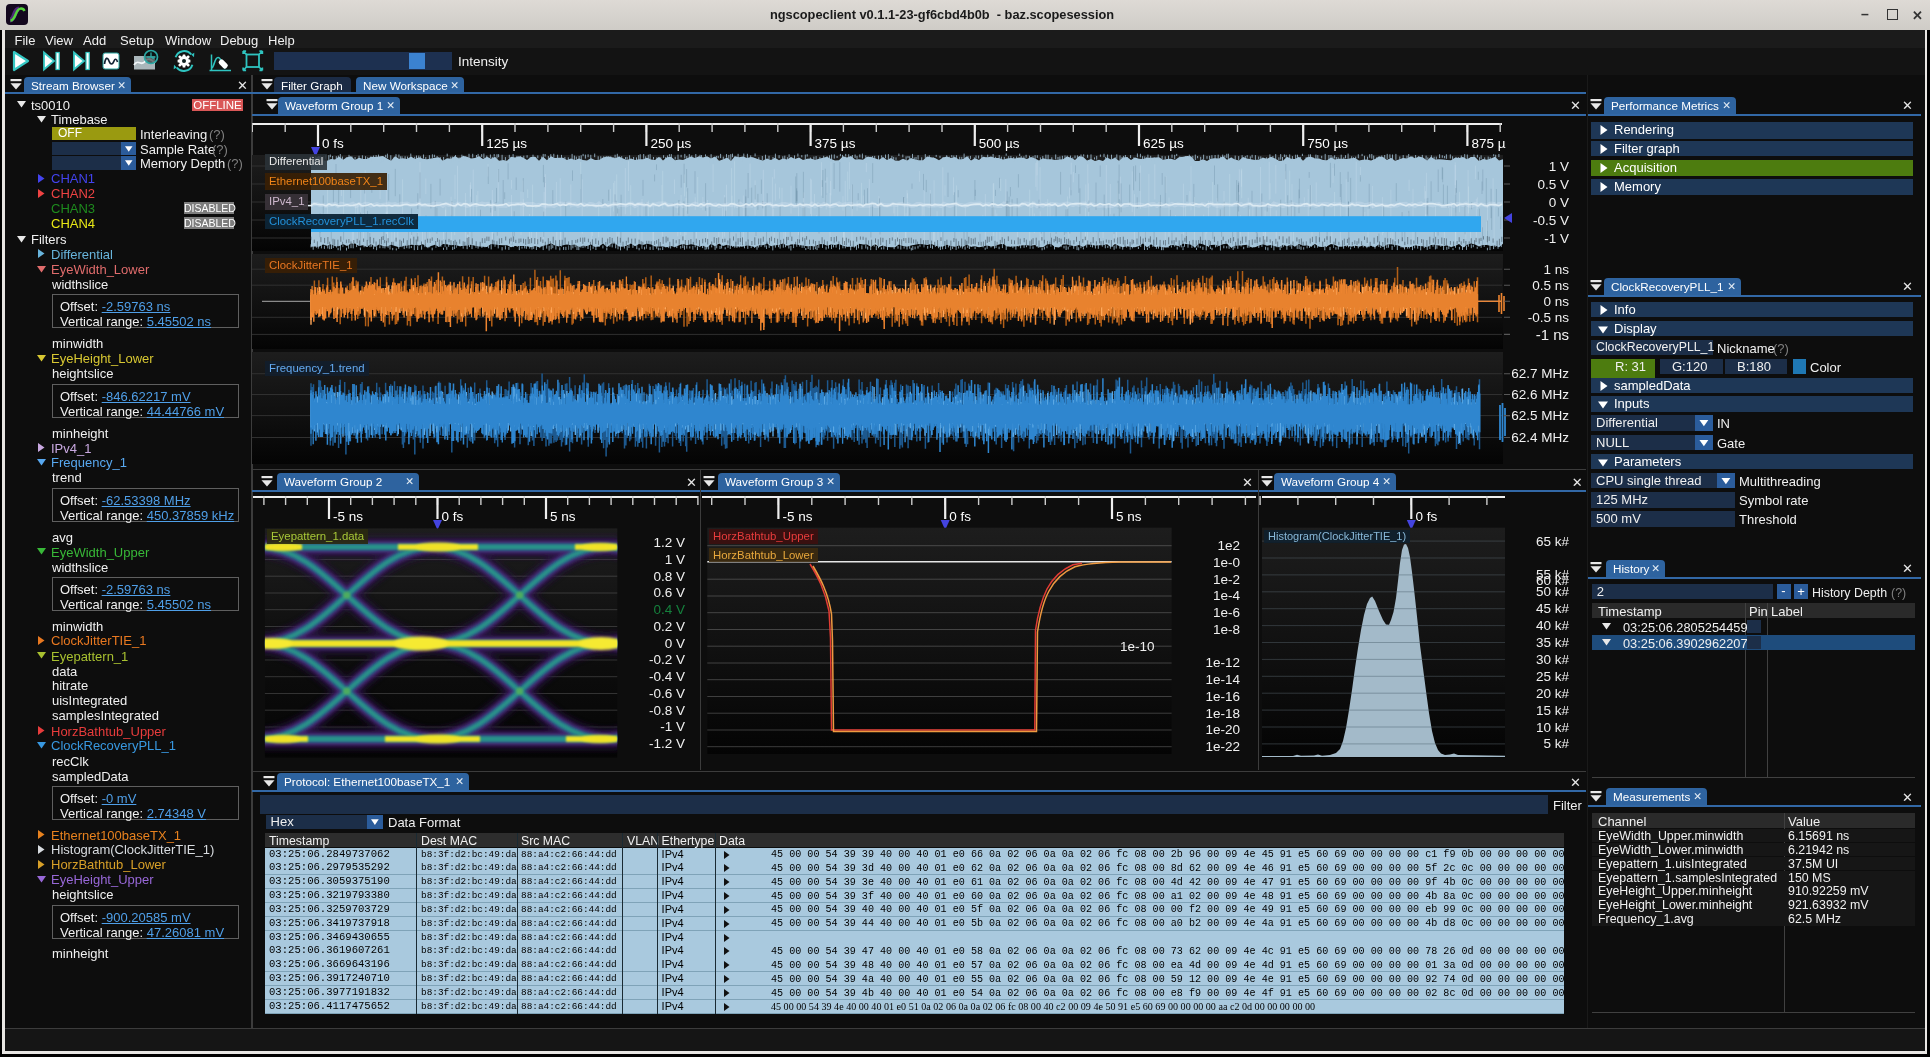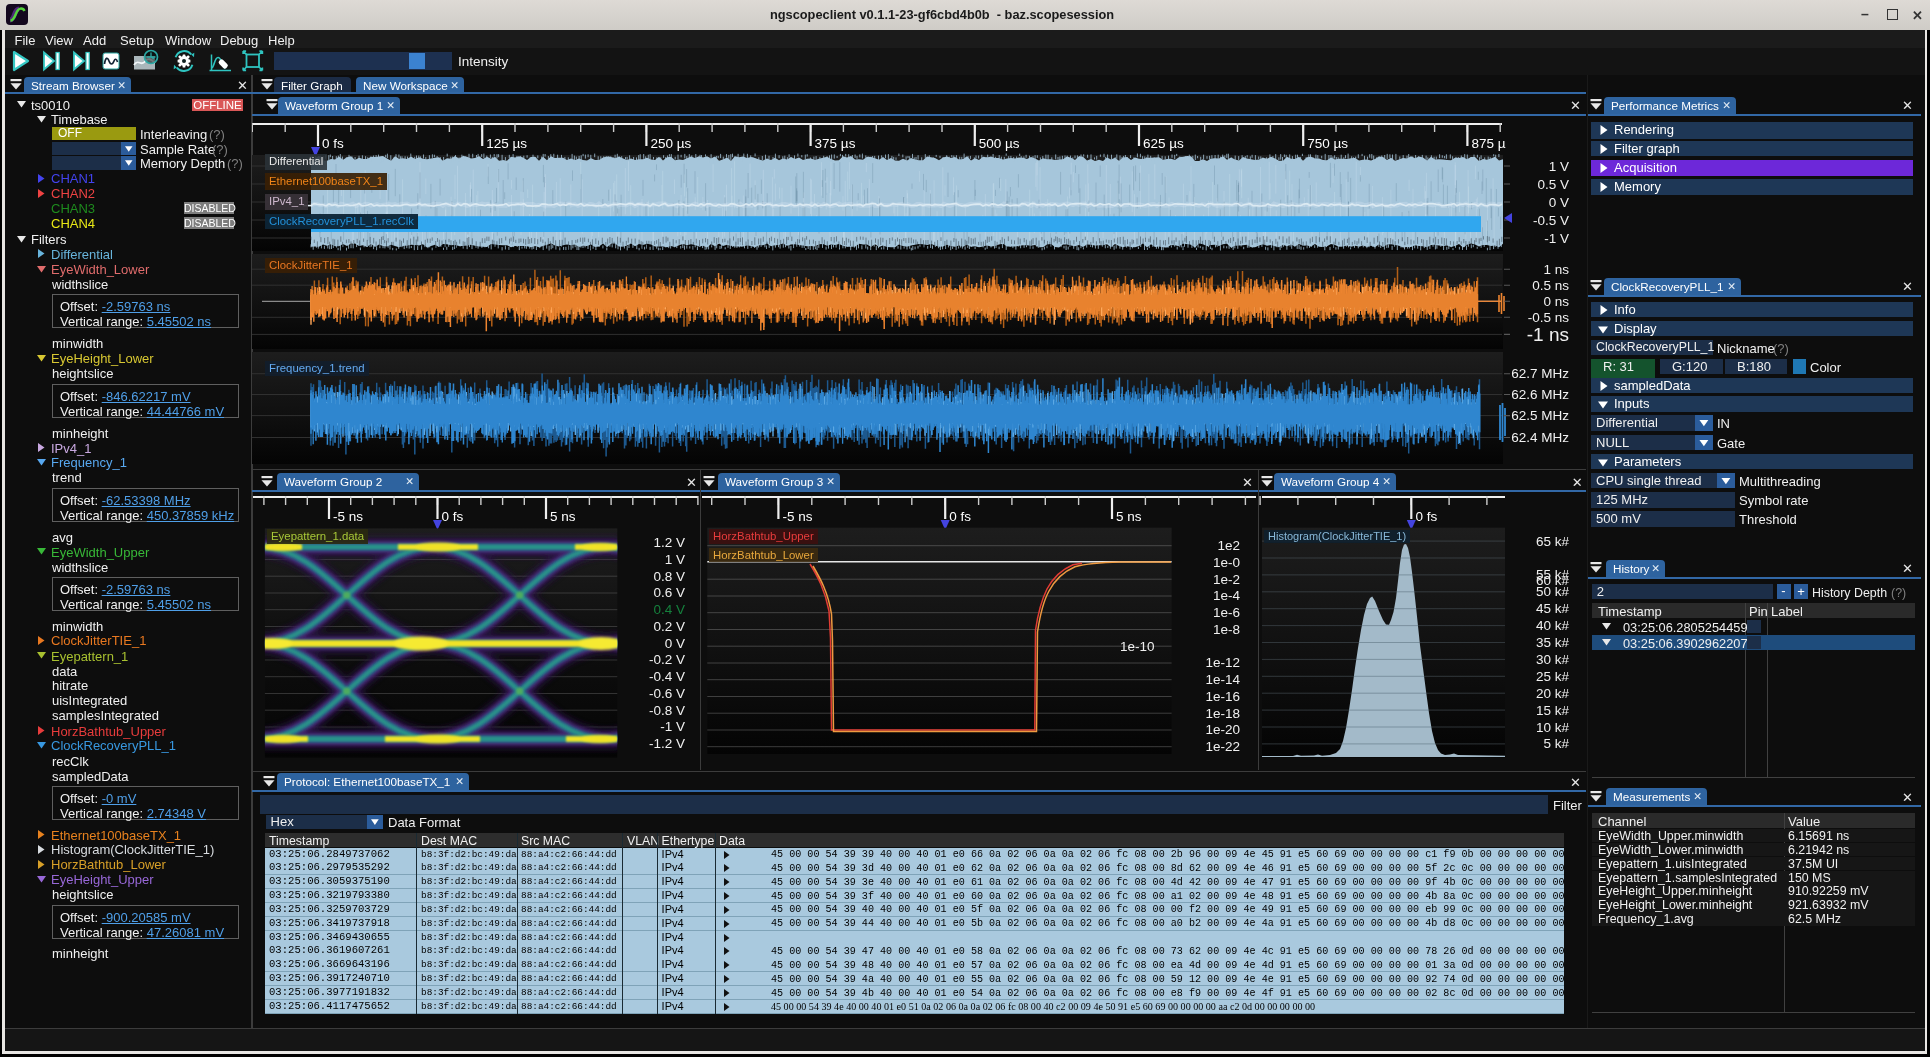--- a/index.html
+++ b/index.html
@@ -283,21 +283,21 @@
     <div style="position:absolute;left:265px;top:360.5px;height:15.5px;background:rgba(18,30,44,0.9);color:#64aaf0;font-size:11.4px;line-height:15.5px;padding:0 4px;white-space:nowrap">Frequency_1.trend</div>
     <div style="position:absolute;left:1449px;top:158.5px;width:120px;text-align:right;color:#f0f0f0;font-size:13.5px;line-height:15px;white-space:nowrap">1 V</div>
     <div style="position:absolute;left:1449px;top:176.5px;width:120px;text-align:right;color:#f0f0f0;font-size:13.5px;line-height:15px;white-space:nowrap">0.5 V</div>
     <div style="position:absolute;left:1449px;top:194.5px;width:120px;text-align:right;color:#f0f0f0;font-size:13.5px;line-height:15px;white-space:nowrap">0 V</div>
     <div style="position:absolute;left:1449px;top:212.5px;width:120px;text-align:right;color:#f0f0f0;font-size:13.5px;line-height:15px;white-space:nowrap">-0.5 V</div>
     <div style="position:absolute;left:1449px;top:230.5px;width:120px;text-align:right;color:#f0f0f0;font-size:13.5px;line-height:15px;white-space:nowrap">-1 V</div>
     <div style="position:absolute;left:1449px;top:261.7px;width:120px;text-align:right;color:#f0f0f0;font-size:13.5px;line-height:15px;white-space:nowrap">1 ns</div>
     <div style="position:absolute;left:1449px;top:277.7px;width:120px;text-align:right;color:#f0f0f0;font-size:13.5px;line-height:15px;white-space:nowrap">0.5 ns</div>
     <div style="position:absolute;left:1449px;top:293.8px;width:120px;text-align:right;color:#f0f0f0;font-size:13.5px;line-height:15px;white-space:nowrap">0 ns</div>
     <div style="position:absolute;left:1449px;top:309.8px;width:120px;text-align:right;color:#f0f0f0;font-size:13.5px;line-height:15px;white-space:nowrap">-0.5 ns</div>
-    <div style="position:absolute;left:1449px;top:326.9px;width:120px;text-align:right;color:#f0f0f0;font-size:19px;line-height:15px;white-space:nowrap">-1 ns</div>
+    <div style="position:absolute;left:1449px;top:326.9px;width:120px;text-align:right;color:#f0f0f0;font-size:15px;line-height:15px;white-space:nowrap">-1 ns</div>
     <div style="position:absolute;left:1449px;top:366.2px;width:120px;text-align:right;color:#f0f0f0;font-size:13.5px;line-height:15px;white-space:nowrap">62.7 MHz</div>
     <div style="position:absolute;left:1449px;top:387.0px;width:120px;text-align:right;color:#f0f0f0;font-size:13.5px;line-height:15px;white-space:nowrap">62.6 MHz</div>
     <div style="position:absolute;left:1449px;top:408.1px;width:120px;text-align:right;color:#f0f0f0;font-size:13.5px;line-height:15px;white-space:nowrap">62.5 MHz</div>
     <div style="position:absolute;left:1449px;top:430.0px;width:120px;text-align:right;color:#f0f0f0;font-size:13.5px;line-height:15px;white-space:nowrap">62.4 MHz</div>
     <svg style="position:absolute;left:261px;top:476px" width="12" height="11" viewBox="0 0 12 11">
       <rect x="0.5" y="0" width="11" height="2.2" fill="#e8e8e8"></rect>
       <path d="M0.5 4.2 L11.5 4.2 L6 10.5Z" fill="#e8e8e8"></path>
     </svg>
     <div style="position:absolute;left:277px;top:472.5px;width:142px;height:17px;background:#2e639f;border-radius:4px 4px 0 0;color:#fff;font-size:11.7px;line-height:17px;padding-left:7px;box-sizing:border-box;white-space:nowrap">Waveform Group 2<span style="position:absolute;right:5px;top:0;color:#e4ecf4;font-size:10.5px">✕</span></div>
     <div style="position:absolute;left:686px;top:476px;color:#e8e8e8;font-size:13px;line-height:13px">✕</div>
@@ -577,21 +577,21 @@
     </svg>
     <div style="position:absolute;left:1604px;top:97px;width:132px;height:17px;background:#2e639f;border-radius:4px 4px 0 0;color:#fff;font-size:11.7px;line-height:17px;padding-left:7px;box-sizing:border-box;white-space:nowrap">Performance Metrics<span style="position:absolute;right:5px;top:0;color:#e4ecf4;font-size:10.5px">✕</span></div>
     <div style="position:absolute;left:1902px;top:99px;color:#e8e8e8;font-size:13px;line-height:13px">✕</div>
     <div style="position:absolute;left:1588px;top:114px;width:333px;height:2px;background:#3268a6"></div>
     <div style="position:absolute;left:1591px;top:121.5px;width:322px;height:17px;background:#1e3756;color:#fff;font-size:13px;line-height:15.5px;display:flex"><svg width="10" height="10" style="margin:3px 6px 0 7px" viewBox="0 0 10 10">
         <path d="M2.5 0 L2.5 10 L9.5 5Z" fill="#fff"></path>
       </svg>Rendering</div>
     <div style="position:absolute;left:1591px;top:140.8px;width:322px;height:15.5px;background:#1e3756;color:#fff;font-size:13px;line-height:15.5px;display:flex"><svg width="10" height="10" style="margin:3px 6px 0 7px" viewBox="0 0 10 10">
         <path d="M2.5 0 L2.5 10 L9.5 5Z" fill="#fff"></path>
       </svg>Filter graph</div>
-    <div style="position:absolute;left:1591px;top:160.1px;width:322px;height:15.5px;background:#6d28d9;color:#fff;font-size:13px;line-height:15.5px;display:flex"><svg width="10" height="10" style="margin:3px 6px 0 7px" viewBox="0 0 10 10">
+    <div style="position:absolute;left:1591px;top:160.1px;width:322px;height:15.5px;background:#4d7c0f;color:#fff;font-size:13px;line-height:15.5px;display:flex"><svg width="10" height="10" style="margin:3px 6px 0 7px" viewBox="0 0 10 10">
         <path d="M2.5 0 L2.5 10 L9.5 5Z" fill="#fff"></path>
       </svg>Acquisition</div>
     <div style="position:absolute;left:1591px;top:179.4px;width:322px;height:15.5px;background:#1e3756;color:#fff;font-size:13px;line-height:15.5px;display:flex"><svg width="10" height="10" style="margin:3px 6px 0 7px" viewBox="0 0 10 10">
         <path d="M2.5 0 L2.5 10 L9.5 5Z" fill="#fff"></path>
       </svg>Memory</div>
     <svg style="position:absolute;left:1590px;top:280px" width="12" height="11" viewBox="0 0 12 11">
       <rect x="0.5" y="0" width="11" height="2.2" fill="#e8e8e8"></rect>
       <path d="M0.5 4.2 L11.5 4.2 L6 10.5Z" fill="#e8e8e8"></path>
     </svg>
     <div style="position:absolute;left:1604px;top:277.5px;width:137px;height:17px;background:#2e639f;border-radius:4px 4px 0 0;color:#fff;font-size:11.7px;line-height:17px;padding-left:7px;box-sizing:border-box;white-space:nowrap">ClockRecoveryPLL_1<span style="position:absolute;right:5px;top:0;color:#e4ecf4;font-size:10.5px">✕</span></div>
@@ -599,21 +599,21 @@
     <div style="position:absolute;left:1588px;top:294.5px;width:333px;height:2px;background:#3268a6"></div>
     <div style="position:absolute;left:1591px;top:301.8px;width:322px;height:15.5px;background:#1e3756;color:#fff;font-size:13px;line-height:15.5px;display:flex"><svg width="10" height="10" style="margin:3px 6px 0 7px" viewBox="0 0 10 10">
         <path d="M2.5 0 L2.5 10 L9.5 5Z" fill="#fff"></path>
       </svg>Info</div>
     <div style="position:absolute;left:1591px;top:320.8px;width:322px;height:15.5px;background:#1e3756;color:#fff;font-size:13px;line-height:15.5px;display:flex"><svg width="10" height="10" style="margin:3px 6px 0 7px" viewBox="0 0 10 10">
         <path d="M0 2.5 L10 2.5 L5 9.5Z" fill="#fff"></path>
       </svg>Display</div>
     <div style="position:absolute;left:1591px;top:339.7px;width:122px;height:15.8px;background:#1c2e48;color:#f0f0f0;font-size:12.3px;line-height:15.8px;padding-left:5px;box-sizing:border-box">ClockRecoveryPLL_1</div>
     <div style="position:absolute;left:1717px;top:340.7px;color:#f0f0f0;font-size:13px;line-height:15px;white-space:nowrap">Nickname</div>
     <div style="position:absolute;left:1773px;top:340.7px;color:#808080;font-size:13px;line-height:15px;white-space:nowrap">(?)</div>
-    <div style="position:absolute;left:1591px;top:358.6px;width:64px;height:27px;background:#14532d;color:#f0f0f0;font-size:13px;line-height:15.8px;padding-left:0px;box-sizing:border-box"><span style="margin-left:12px">R: 31</span></div>
+    <div style="position:absolute;left:1591px;top:358.6px;width:64px;height:27px;background:#4d7c0f;color:#f0f0f0;font-size:13px;line-height:15.8px;padding-left:12px;box-sizing:border-box"><span style="margin-left:12px">R: 31</span></div>
     <div style="position:absolute;left:1660px;top:358.6px;width:63px;height:15.8px;background:#1c2e48;color:#f0f0f0;font-size:13px;line-height:15.8px;padding-left:0px;box-sizing:border-box"><span style="margin-left:12px">G:120</span></div>
     <div style="position:absolute;left:1725px;top:358.6px;width:62px;height:15.8px;background:#1c2e48;color:#f0f0f0;font-size:13px;line-height:15.8px;padding-left:0px;box-sizing:border-box"><span style="margin-left:12px">B:180</span></div>
     <div style="position:absolute;left:1793px;top:358.6px;width:13px;height:15.8px;background:#1f78b4"></div>
     <div style="position:absolute;left:1810px;top:359.6px;color:#f0f0f0;font-size:13px;line-height:15px;white-space:nowrap">Color</div>
     <div style="position:absolute;left:1591px;top:377.5px;width:322px;height:15.5px;background:#1e3756;color:#fff;font-size:13px;line-height:15.5px;display:flex"><svg width="10" height="10" style="margin:3px 6px 0 7px" viewBox="0 0 10 10">
         <path d="M2.5 0 L2.5 10 L9.5 5Z" fill="#fff"></path>
       </svg>sampledData</div>
     <div style="position:absolute;left:1591px;top:396.4px;width:322px;height:15.5px;background:#1e3756;color:#fff;font-size:13px;line-height:15.5px;display:flex"><svg width="10" height="10" style="margin:3px 6px 0 7px" viewBox="0 0 10 10">
         <path d="M0 2.5 L10 2.5 L5 9.5Z" fill="#fff"></path>
       </svg>Inputs</div>

